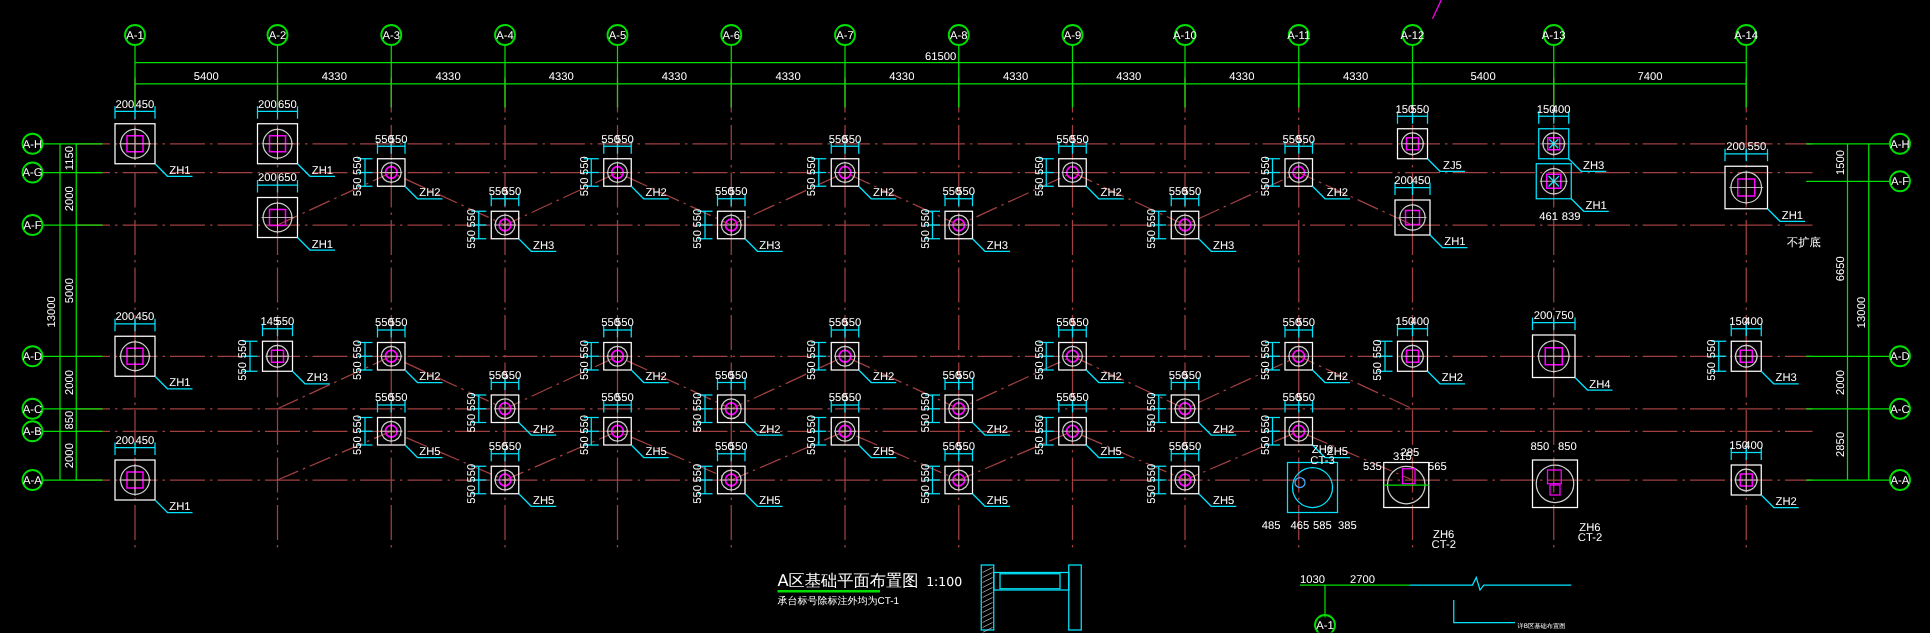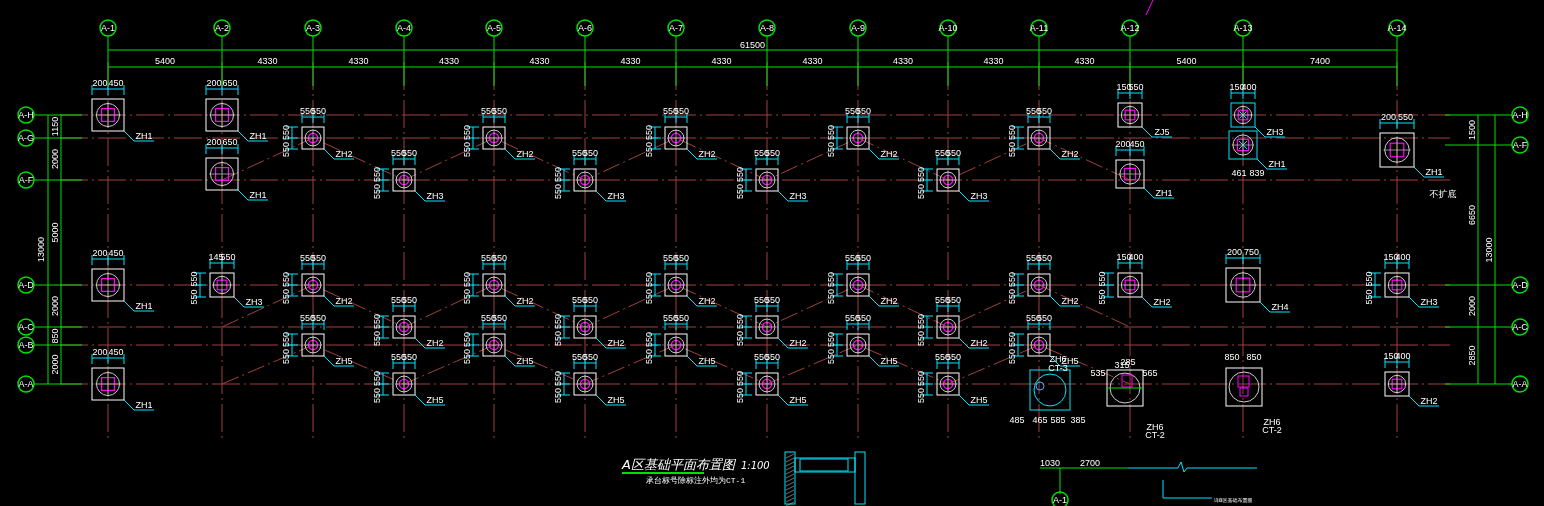--- a/index.html
+++ b/index.html
@@ -1,23 +1,23 @@
 <!DOCTYPE html>
 <html><head>
 <meta charset="utf-8">
 <style>
   html,body{margin:0;padding:0;background:#000;}
   body{width:1544px;height:506px;overflow:hidden;position:relative;font-family:"DejaVu Sans Mono",monospace;}
   svg{position:absolute;left:0;top:0;}
   .t{font-family:"Liberation Sans Narrow","Liberation Sans",sans-serif;fill:#fff;font-size:9px;}
   .tc{fill:#fff;font-size:9px;font-family:"Liberation Sans",sans-serif;}
-  .title{position:absolute;left:622px;top:456px;color:#fff;font-family:"DejaVu Sans",sans-serif;font-size:13px;font-style:italic;}
+  .title{position:absolute;left:622px;top:456px;color:#fff;font-family:"DejaVu Sans",sans-serif;font-size:13px;}
   .title .scale{font-size:10px;margin-left:6px;}
   .title-underline{position:absolute;left:622px;top:472px;width:82px;height:2px;background:#00e000;}
-  .subtitle{position:absolute;left:646px;top:475px;color:#fff;font-family:Liberation Mono, monospace;font-size:8px;}
+  .subtitle{position:absolute;left:622px;top:475px;color:#fff;font-family:Liberation Sans, sans-serif;font-size:8px;}
   .note-r{position:absolute;left:1214px;top:497px;color:#fff;font-family:"DejaVu Sans",sans-serif;font-size:5px;}
 </style>
 </head>
 <body>
 
 <svg id="cad" width="1544" height="506" viewBox="0 0 1544 506" xmlns="http://www.w3.org/2000/svg">
   <g id="grid-lines">
       <line x1="108" y1="62" x2="108" y2="440" stroke="#a04040" stroke-width="1" stroke-dasharray="28 4 2 4"></line>
       <line x1="222" y1="62" x2="222" y2="440" stroke="#a04040" stroke-width="1" stroke-dasharray="28 4 2 4"></line>
       <line x1="313" y1="62" x2="313" y2="440" stroke="#a04040" stroke-width="1" stroke-dasharray="28 4 2 4"></line>

